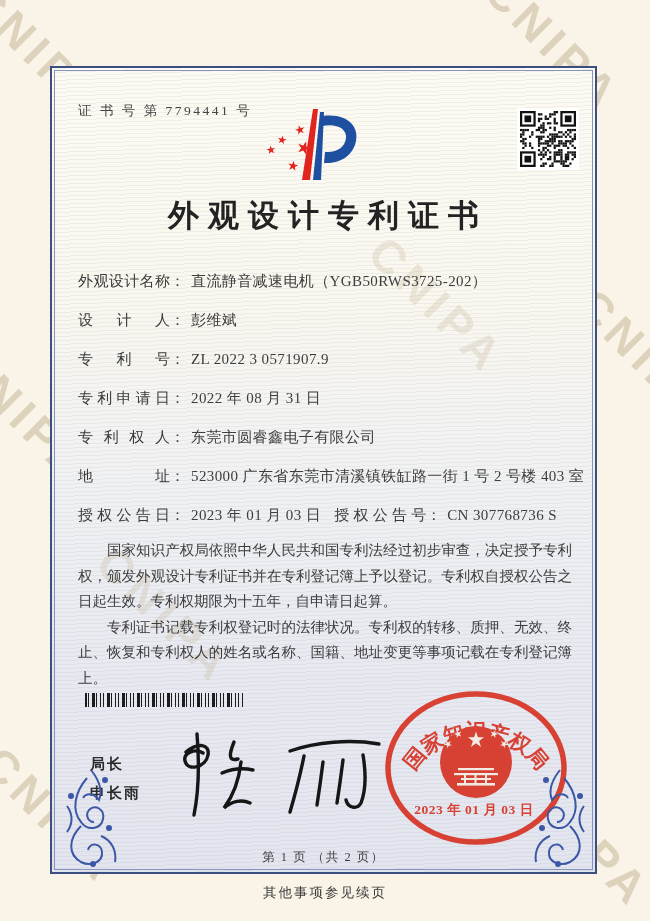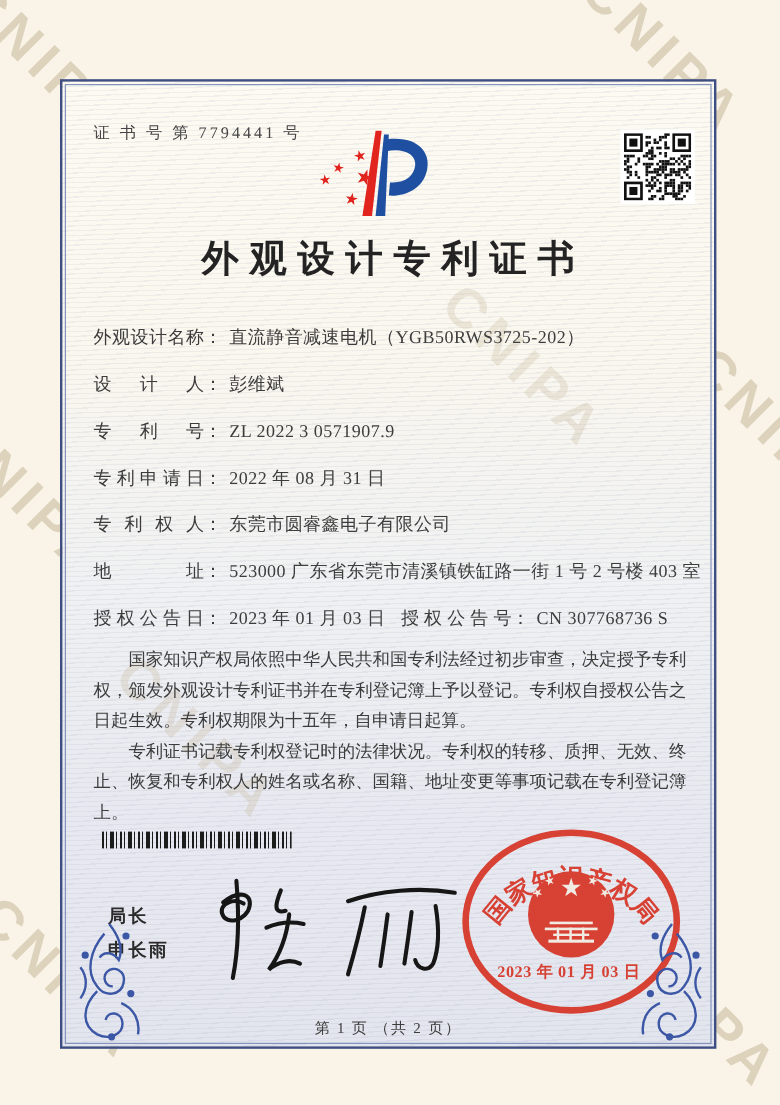--- a/index.html
+++ b/index.html
@@ -421,13 +421,14 @@
         <circle cx="48" cy="14" r="2" fill="#3c57a5"></circle>
         <circle cx="14" cy="30" r="2" fill="#3c57a5"></circle>
         <circle cx="52" cy="62" r="2" fill="#3c57a5"></circle>
         <circle cx="36" cy="98" r="2" fill="#3c57a5"></circle>
       </svg>
     </div>
 
     <div class="page-info">第 1 页 （共 2 页）</div>
   </div>
 
+  <div class="footer-note">其他事项参见续页</div>
 </div>
 
 </body></html>

